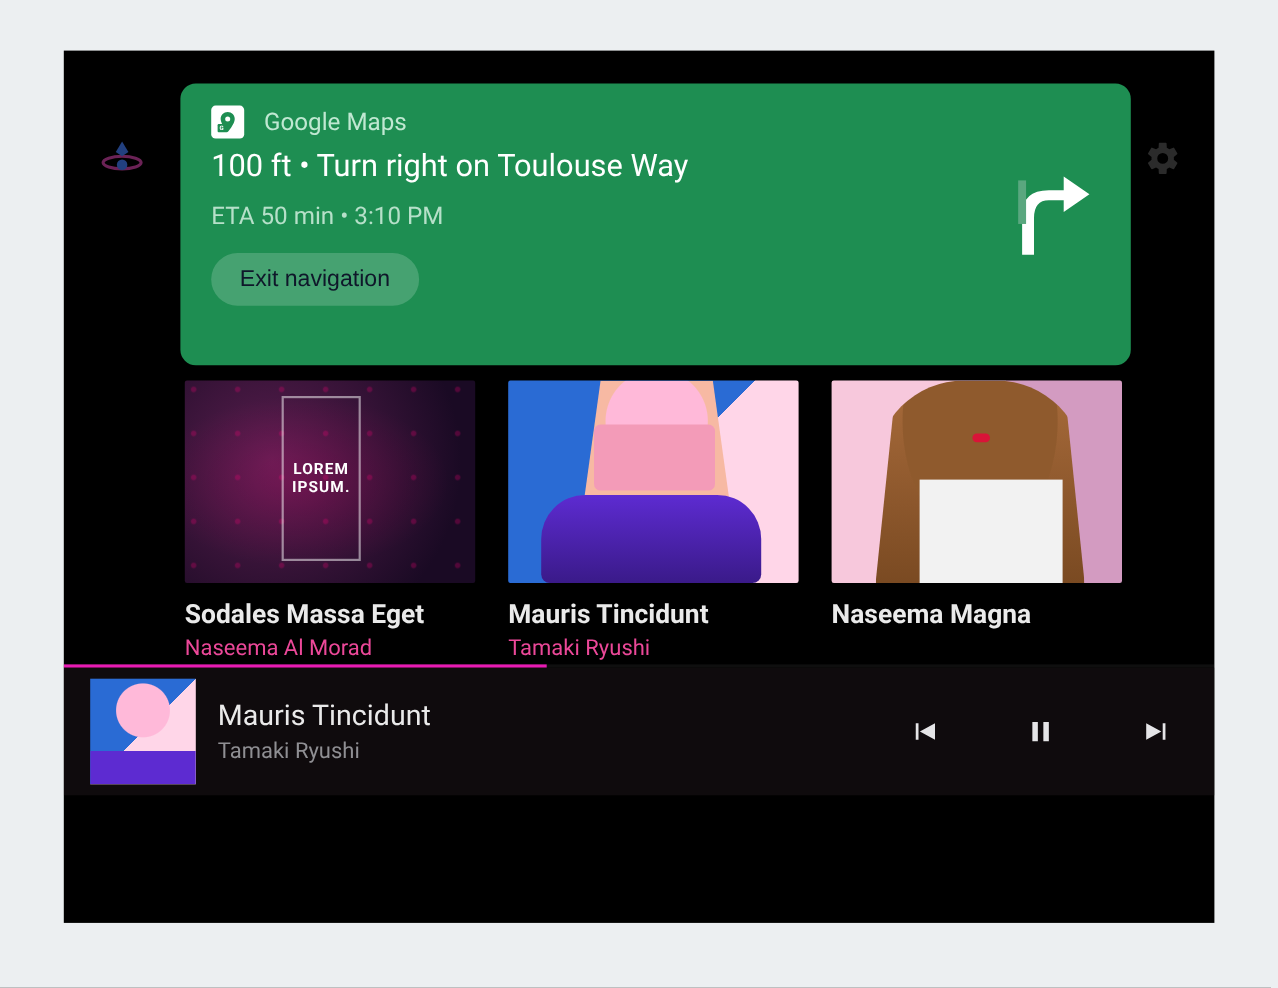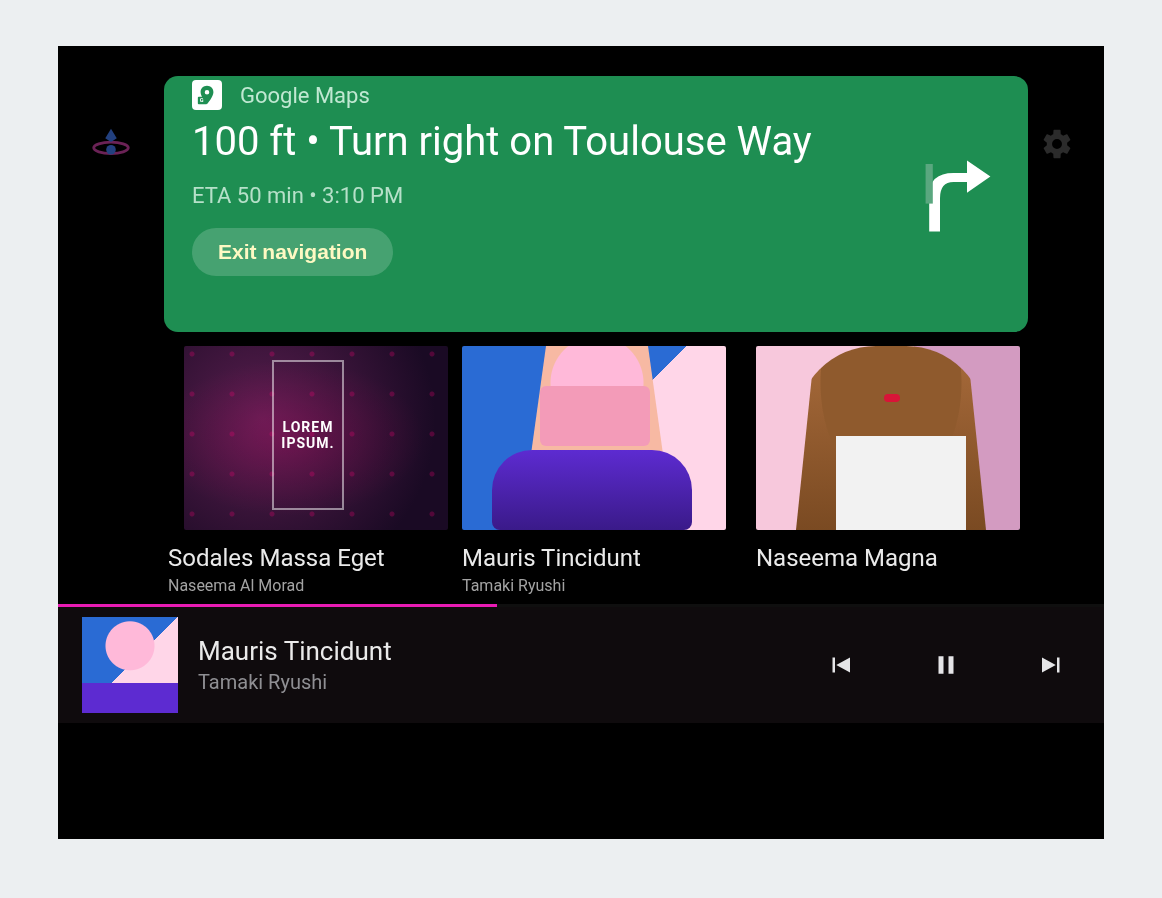--- a/index.html
+++ b/index.html
@@ -34,50 +34,50 @@
 
   
   .nav-card {
     position: absolute;
     top: 30px;
     left: 106px;
     width: 864px;
     height: 256px;
     background: #1e8e52;
     border-radius: 14px;
-    padding: 4px 28px;
+    padding: 20px 28px;
     color: #fff;
     z-index: 10;
   }
   .nav-card-header {
     display: flex;
     align-items: center;
     gap: 18px;
     margin-bottom: 8px;
   }
   .maps-appicon {
     width: 30px; height: 30px;
     background: #fff;
     border-radius: 4px;
     position: relative;
     display:flex; align-items:center; justify-content:center;
     color:#1e8e52; font-weight:700; font-size:14px;
   }
   .nav-appname { color: #c0e8d2; font-size: 22px; }
-  .nav-instruction { font-size: 40px; color: #fff; margin-top: 0; }
+  .nav-instruction { font-size: 28px; color: #fff; margin-top: 0; }
   .nav-eta { color: #b6e0c9; font-size: 22px; margin-top: 18px; }
   .nav-exit {
     display: inline-block;
     margin-top: 20px;
     background: rgba(255,255,255,0.18);
     border-radius: 24px;
     padding: 12px 26px;
     font-size: 21px;
-    font-weight: 700;
-    color: #fef9c3;
+    font-weight: 400;
+    color: #0f172a;
     border: none;
     cursor: pointer;
   }
   .turn-arrow {
     position: absolute;
     top: 70px; right: 34px;
     width: 90px; height: 90px;
   }
 
   
@@ -89,25 +89,25 @@
     display: flex;
     gap: 30px;
   }
   .album { width: 264px; }
   .album-art {
     width: 264px; height: 184px;
     border-radius: 2px;
     position: relative;
     overflow: hidden;
   }
-  .album-title { color: #eaeaea; font-size: 24px; margin-top: 14px; white-space: nowrap; }
-  .album-artist { color: #a3a3a3; font-size: 16px; margin-top: 4px; white-space: nowrap; }
-
-  
-  .art1 { background: radial-gradient(circle at 30% 40%, #5a1e4f, #1a0a24 80%); margin-left: 16px; }
+  .album-title { color: #eaeaea; font-size: 24px; margin-top: 14px; white-space: nowrap; font-weight: bold; }
+  .album-artist { color: #ec4899; font-size: 20px; margin-top: 4px; white-space: nowrap; }
+
+  
+  .art1 { background: radial-gradient(circle at 30% 40%, #5a1e4f, #1a0a24 80%); }
   .art1::before {
     content:""; position:absolute; inset:0;
     background:
       radial-gradient(circle at 20% 20%, rgba(255,0,120,0.25) 0 2px, transparent 3px) repeat,
       radial-gradient(ellipse at 40% 50%, rgba(255,0,120,0.18), transparent 60%);
     background-size: 40px 40px, 100% 100%;
   }
   .art1 .frame {
     position:absolute; left:88px; top:14px; width:72px; height:150px;
     border:2px solid rgba(255,255,255,0.5);

